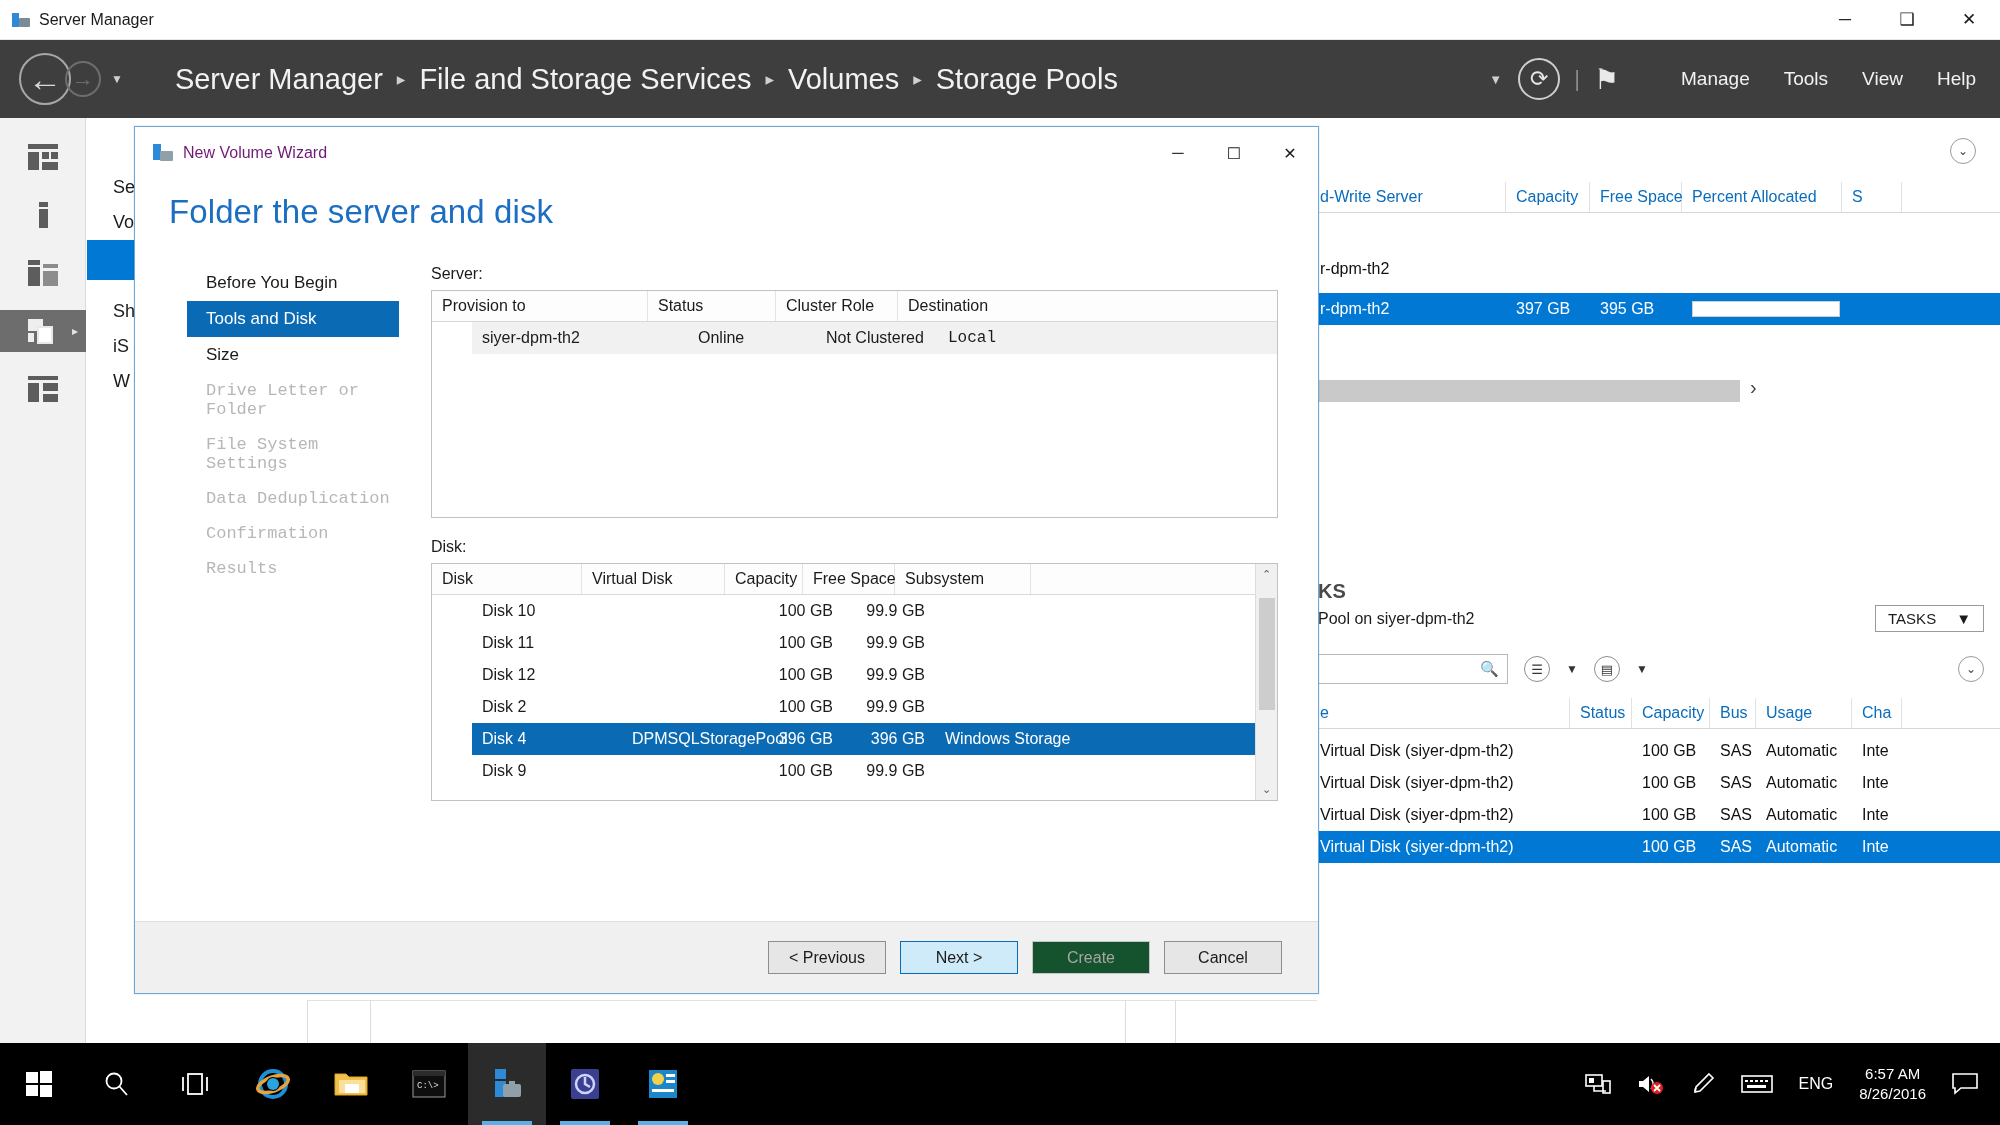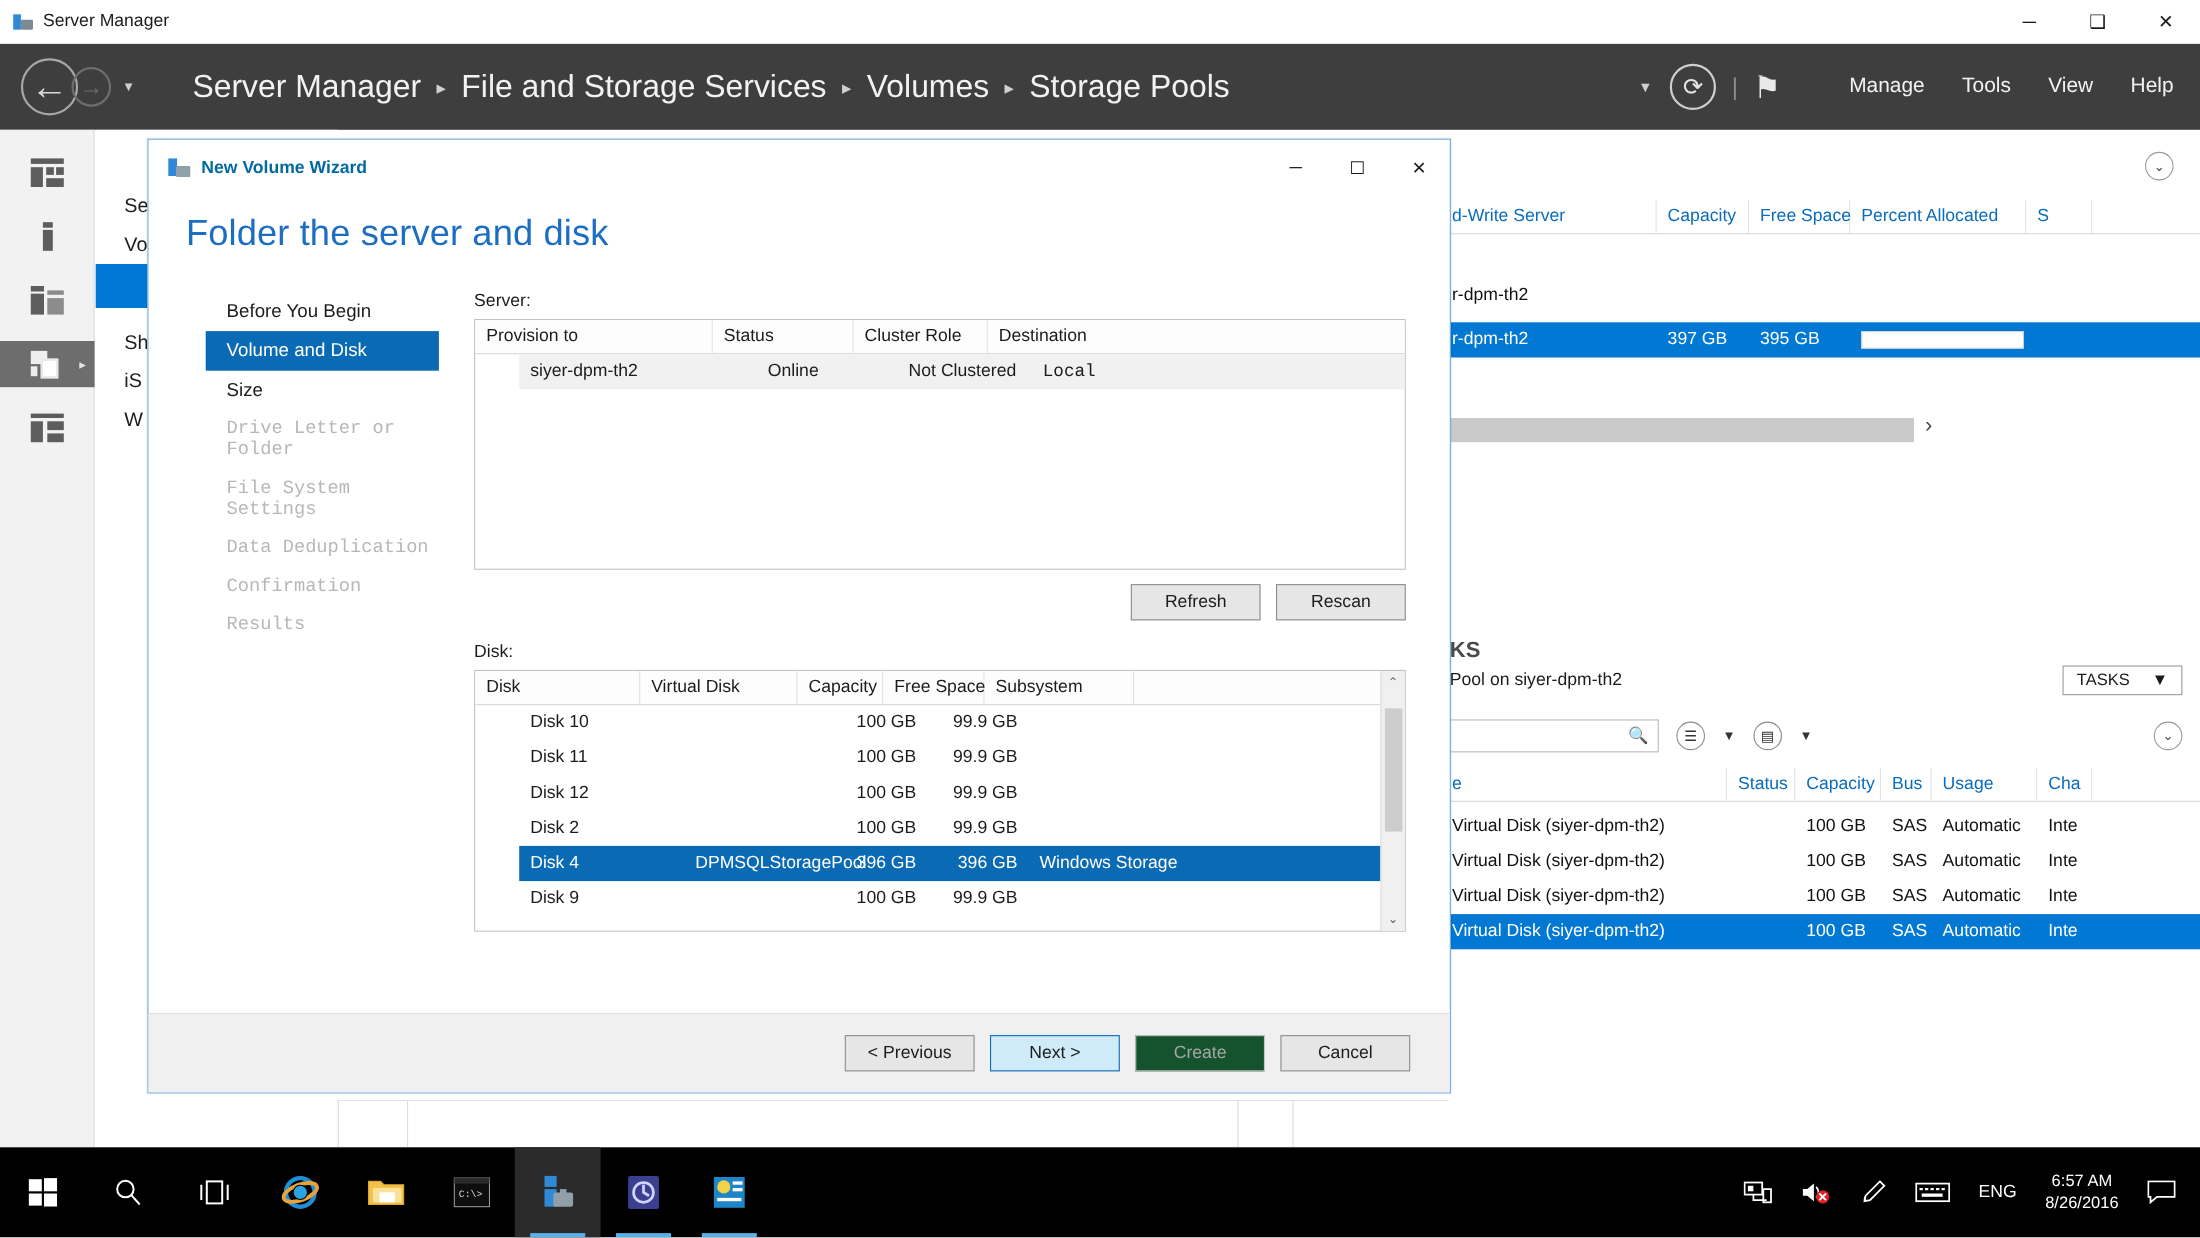--- a/index.html
+++ b/index.html
@@ -84,21 +84,21 @@
   
   .wiz {
     position:absolute; left:134px; top:126px; width:1185px; height:868px;
     background:#ffffff; border:1px solid #6aa9de;
     box-shadow:0 0 0 1px rgba(0,0,0,.05);
   }
   .wiz-title { height:52px; display:flex; align-items:center; }
   .wiz-ticon { width:20px;height:18px;margin-left:18px;margin-right:10px;position:relative;}
   .wiz-ticon .a{position:absolute;left:0;top:0;width:8px;height:16px;background:#2e8ad6;}
   .wiz-ticon .b{position:absolute;left:7px;top:7px;width:13px;height:10px;background:#8fa0a8;border-radius:1px;}
-  .wiz-ttext { font-size:16px; color:#0369a1;font-weight:bold; }
+  .wiz-ttext { font-size:16px; color:#701a75; }
   .wiz-btns { margin-left:auto; display:flex; }
   .wiz-btn { width:56px;height:40px;display:flex;align-items:center;justify-content:center;font-size:16px;color:#1b1b1b;}
   .wiz-head { font-size:33px; font-weight:300; color:#1b6ec2; padding:14px 0 0 34px; letter-spacing:.1px;}
 
   .wiz-body { display:flex; height:640px; padding-top:34px; }
   .wiz-nav { width:262px; padding-left:52px; }
   .nav-item { font-size:17px; color:#1b1b1b; padding:8px 0 8px 19px; width:212px; }
   .nav-item.sel { background:#0a6ab4; color:#ffffff; }
   .nav-item.dim { color:#b7b7b7;font-family:Liberation Mono, monospace; }
 
@@ -347,21 +347,21 @@
         <span class="wiz-btn cl">✕</span>
       </span>
     </div>
 
     <div class="wiz-head">Folder the server and disk</div>
 
     <div class="wiz-body">
 
       <div class="wiz-nav">
         <div class="nav-item">Before You Begin</div>
-        <div class="nav-item sel">Volume and Disk</div>
+        <div class="nav-item sel">Tools and Disk</div>
         <div class="nav-item">Size</div>
         <div class="nav-item dim">Drive Letter or Folder</div>
         <div class="nav-item dim">File System Settings</div>
         <div class="nav-item dim">Data Deduplication</div>
         <div class="nav-item dim">Confirmation</div>
         <div class="nav-item dim">Results</div>
       </div>
 
       <div class="wiz-main">
 
@@ -375,24 +375,20 @@
             <div style="width:160px;border-right:none;">Destination</div>
           </div>
           <div class="grid-row alt">
             <div style="width:216px;">siyer-dpm-th2</div>
             <div style="width:128px;">Online</div>
             <div style="width:122px;">Not Clustered</div>
             <div style="width:160px;font-family:Liberation Mono, monospace;">Local</div>
           </div>
         </div>
 
-        <div class="btnrow">
-          <div class="btn">Refresh</div>
-          <div class="btn">Rescan</div>
-        </div>
 
         <div class="fld-label" style="margin-top:20px;">Disk:</div>
 
         <div class="grid" style="display:flex; height:238px;">
           <div style="flex:1;">
             <div class="grid-head">
               <div style="width:150px;">Disk</div>
               <div style="width:143px;">Virtual Disk</div>
               <div style="width:78px;">Capacity</div>
               <div style="width:92px;">Free Space</div>

